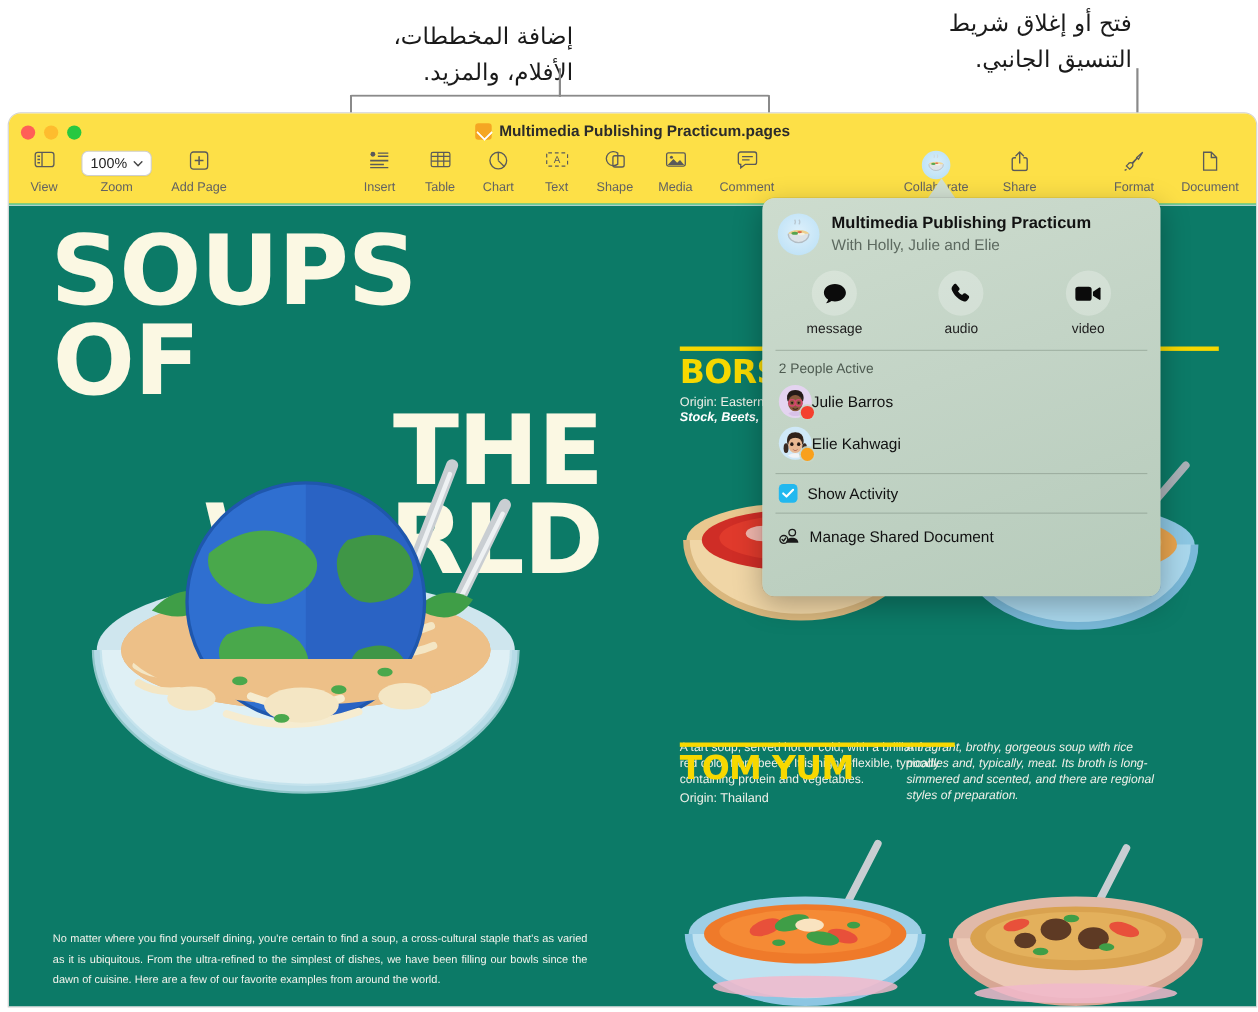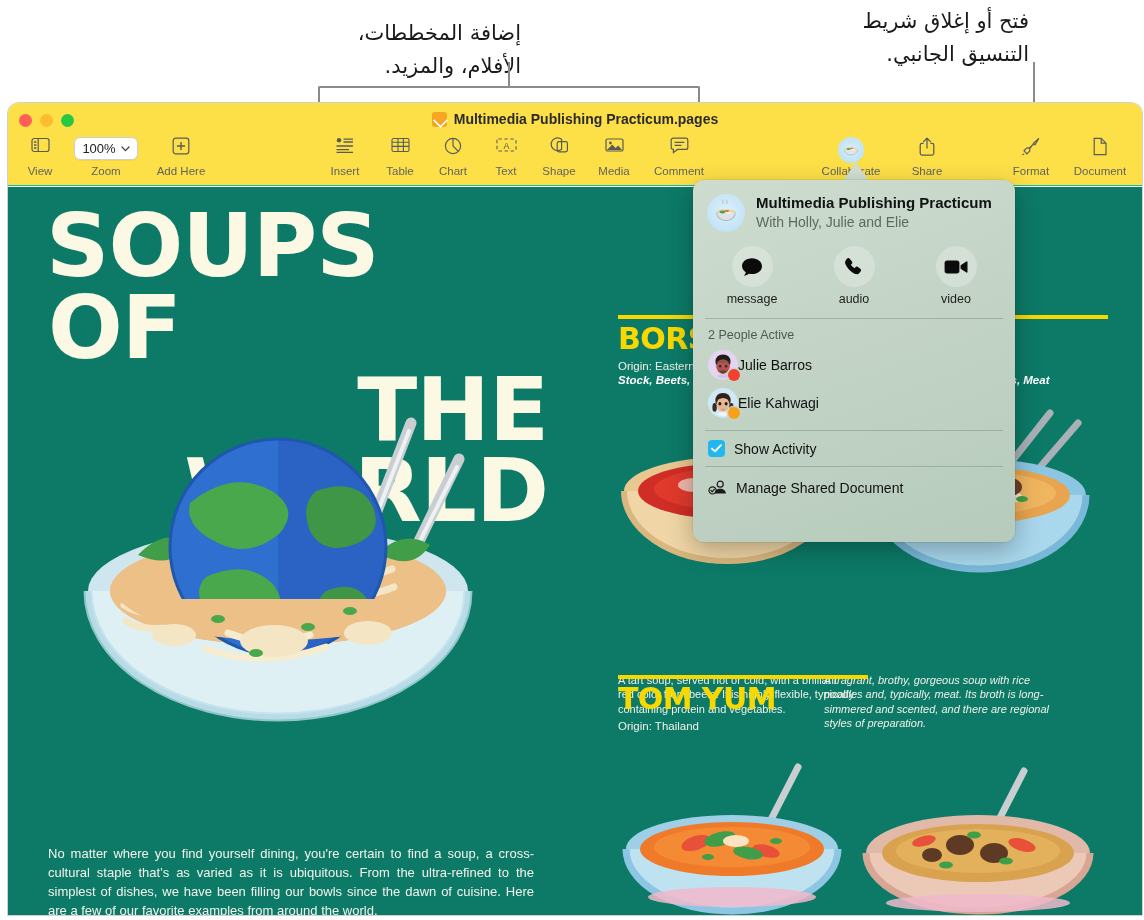--- a/index.html
+++ b/index.html
@@ -142,21 +142,21 @@
   #hero-bowl {
     position: absolute;
     left: 70px; top: 208px;
     width: 430px; height: 330px;
   }
 
   #hero-body {
     position: absolute;
     left: 40px; top: 657px;
     width: 486px;
-    font-size: 13px;
+    font-size: 10px;
     line-height: 19px;
     color: #f3f3ec;
     text-align: justify;
   }
 
   
   .soup {
     position: absolute;
   }
   .soup-rule {
@@ -189,21 +189,21 @@
     font-size: 11px;
     line-height: 14.4px;
     color: #f0f0e8;
   }
   .soup-art { position: absolute; }
 
   
   #popover {
     position: absolute;
     left: 693px; top: 180px;
-    width: 322px; height: 362px;
+    width: 362px; height: 362px;
     border-radius: 11px;
     background: linear-gradient(160deg, #cddcce 0%, #c3d4c6 45%, #b6cbbb 100%);
     box-shadow: 0 8px 26px rgba(0,0,0,.28), 0 0 0 .5px rgba(0,0,0,.12);
     overflow: hidden;
     font-family: "Liberation Sans", sans-serif;
   }
   #popover-arrow {
     position: absolute;
     left: 843px; top: 162px;
     width: 0; height: 0;
@@ -321,21 +321,21 @@
         </div>
 
         <div class="tb-item" style="left:137px;">
           <div class="tb-ico">
             <svg width="18" height="18" viewBox="0 0 18 18" fill="none" stroke="#5a5a5a" stroke-width="1.2">
               <rect x="1.2" y="1.2" width="15.6" height="15.6" rx="2.6"></rect>
               <line x1="9" y1="5" x2="9" y2="13" stroke-width="1.4"></line>
               <line x1="5" y1="9" x2="13" y2="9" stroke-width="1.4"></line>
             </svg>
           </div>
-          <div class="tb-lbl">Add Here</div>
+          <div class="tb-lbl">Add Page</div>
         </div>
 
         <div class="tb-item" style="left:301px;">
           <div class="tb-ico">
             <svg width="20" height="17" viewBox="0 0 20 17" stroke="#5a5a5a" fill="none">
               <circle cx="4" cy="3.2" r="2.2" fill="#5a5a5a" stroke="none"></circle>
               <line x1="8.5" y1="2.2" x2="18" y2="2.2" stroke-width="1.3"></line>
               <line x1="8.5" y1="5" x2="18" y2="5" stroke-width="1.3"></line>
               <line x1="1.5" y1="9" x2="18" y2="9" stroke-width="1.6"></line>
               <line x1="1.5" y1="12.6" x2="14" y2="12.6" stroke-width="1.3"></line>

